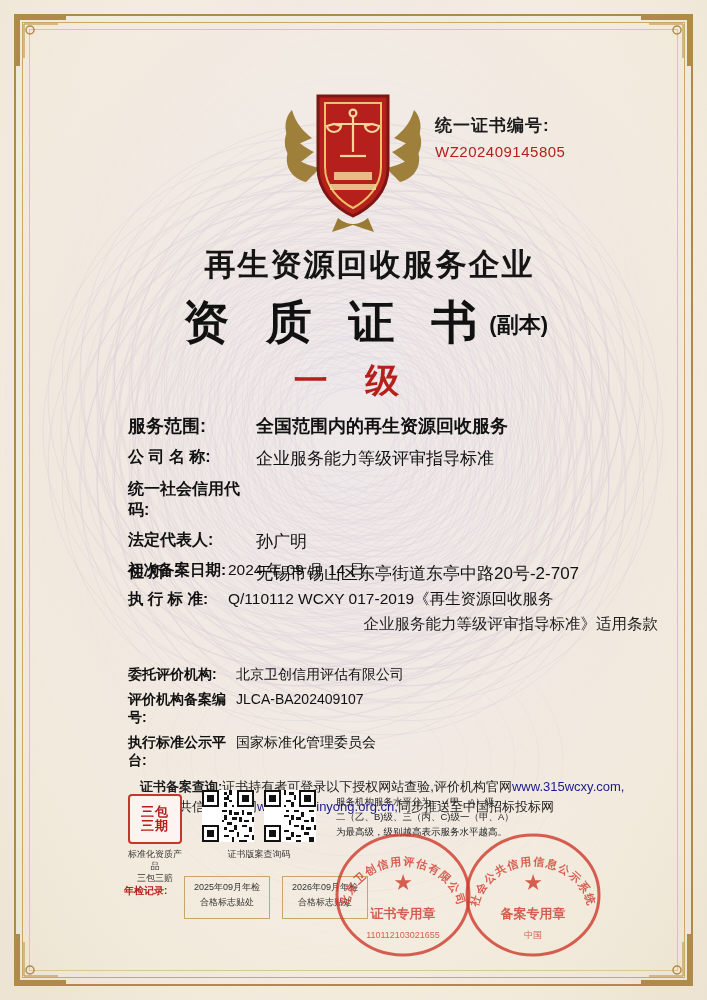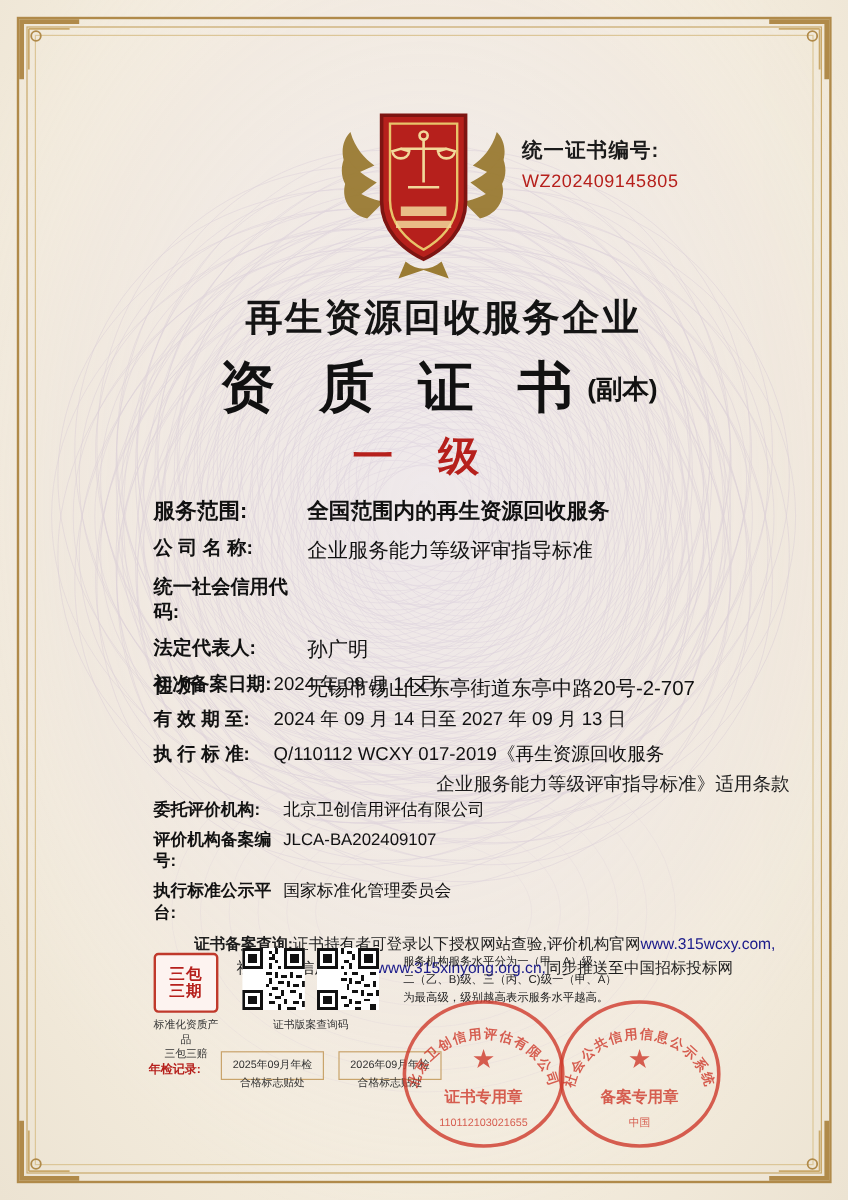--- a/index.html
+++ b/index.html
@@ -78,21 +78,21 @@
   .info2{position:absolute;left:82px;top:524px;width:530px;}
   .info2 .row .lbl{width:100px;flex:0 0 100px;font-size:15.5px;}
   .info2 .row .val{font-size:15.5px;}
   .info2 .row{margin-bottom:8px;}
   .cont{font-size:15.5px;margin-left:100px;margin-top:-4px;margin-bottom:8px;text-align:right;}
 
   .info3{position:absolute;left:82px;top:630px;width:540px;}
   .info3 .row .lbl{width:108px;flex:0 0 108px;font-size:14px;}
   .info3 .row .val{font-size:14px;}
   .info3 .row{margin-bottom:7px;}
-  .info3 .wrap2{font-size:13px;line-height:1.5;margin-left:12px;text-align:center;}
+  .info3 .wrap2{font-size:13px;line-height:1.5;margin-left:12px;}
   .info3 .wrap2 .lbl{font-weight:bold;}
   .info3 .link{color:#1a1a8a;}
 
   
   .bottom{position:absolute;left:78px;top:752px;width:540px;height:170px;}
   .badge{
     position:absolute;left:0;top:6px;width:62px;text-align:center;
   }
   .badge-circle{
     width:50px;height:46px;margin:0 auto;border:2px solid #c0392b;border-radius:4px;
@@ -105,21 +105,21 @@
   .qr1{left:78px;}
   .qr2{left:140px;}
   .qr-cap{position:absolute;left:70px;top:60px;width:130px;text-align:center;font-size:9px;color:#333;}
   .levels{
     position:absolute;left:212px;top:6px;width:210px;font-size:9.5px;line-height:1.6;color:#222;
   }
   .yearly{
     position:absolute;left:0;top:96px;font-size:10px;color:#b6201c;font-weight:bold;
   }
   .ybox{
-    position:absolute;top:88px;width:86px;height:24px;border:1px solid #c9a46b;
+    position:absolute;top:88px;width:86px;height:43px;border:1px solid #c9a46b;
     font-size:9px;color:#333;text-align:center;line-height:15px;padding-top:3px;box-sizing:border-box;
   }
   .yb1{left:60px;}
   .yb2{left:158px;}
   #stamp1{left:345px;top:828px;width:124px;height:124px;}
   #stamp2{left:475px;top:828px;width:124px;height:124px;}
   .arc-text{font-size:11px;font-weight:bold;fill:#cf3a2c;letter-spacing:1.5px;}
 </style>
 </head>
 <body>
@@ -262,24 +262,20 @@
         <div class="val">无锡市锡山区东亭街道东亭中路20号-2-707</div>
       </div>
     </div>
 
     <div class="info2">
       <div class="row">
         <div class="lbl">初次备案日期:</div>
         <div class="val">2024 年 09 月 14 日</div>
       </div>
       <div class="row">
-        <div class="lbl">有 效 期 至:</div>
-        <div class="val">2024 年 09 月 14 日至 2027 年 09 月 13 日</div>
-      </div>
-      <div class="row">
         <div class="lbl">执 行 标 准:</div>
         <div class="val">Q/110112 WCXY 017-2019《再生资源回收服务</div>
       </div>
       <div class="cont">企业服务能力等级评审指导标准》适用条款</div>
     </div>
 
     <div class="info3">
       <div class="row">
         <div class="lbl">委托评价机构:</div>
         <div class="val">北京卫创信用评估有限公司</div>

